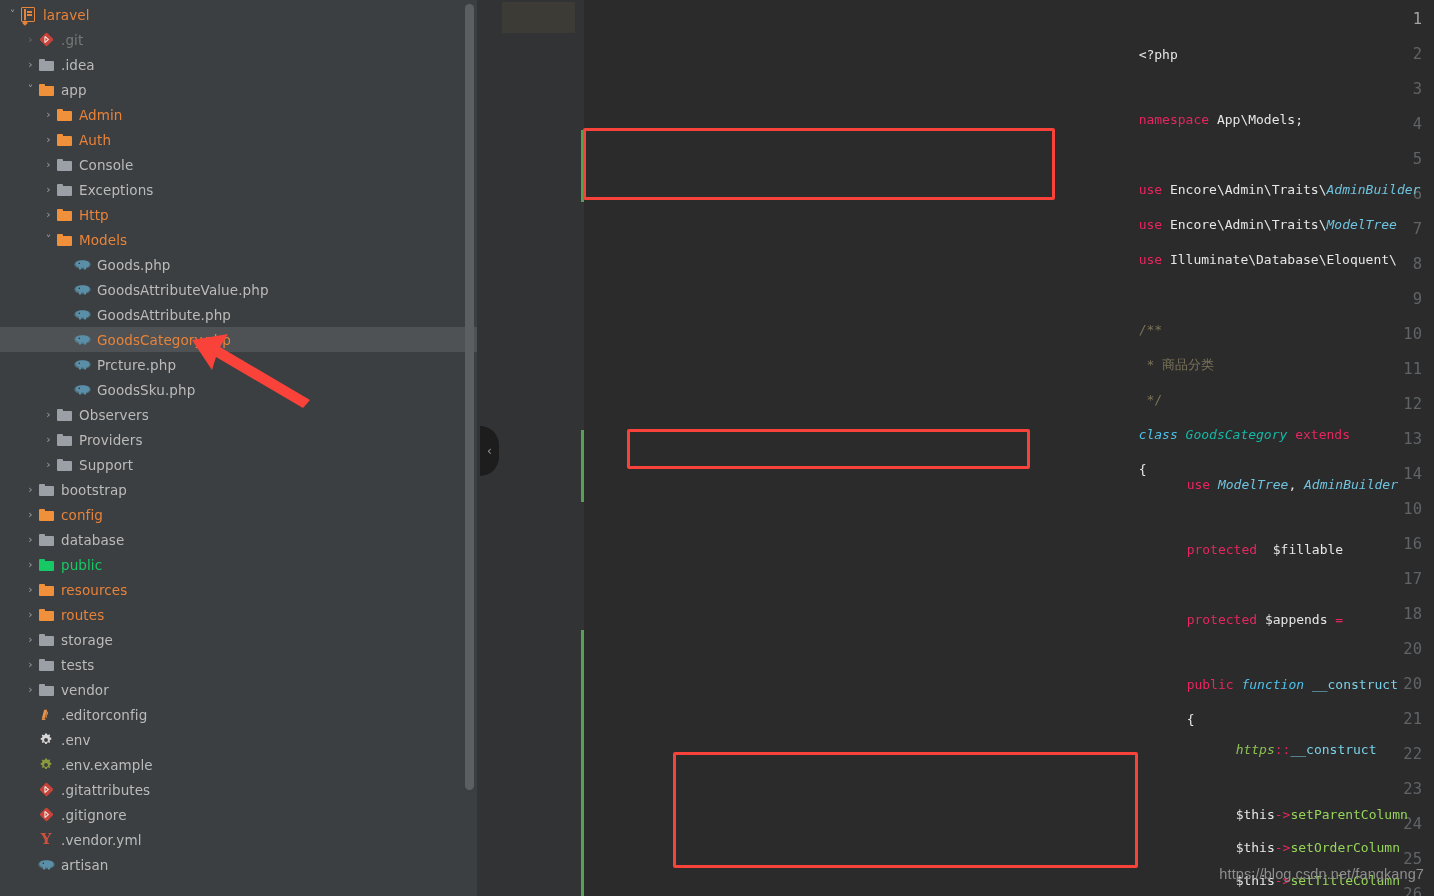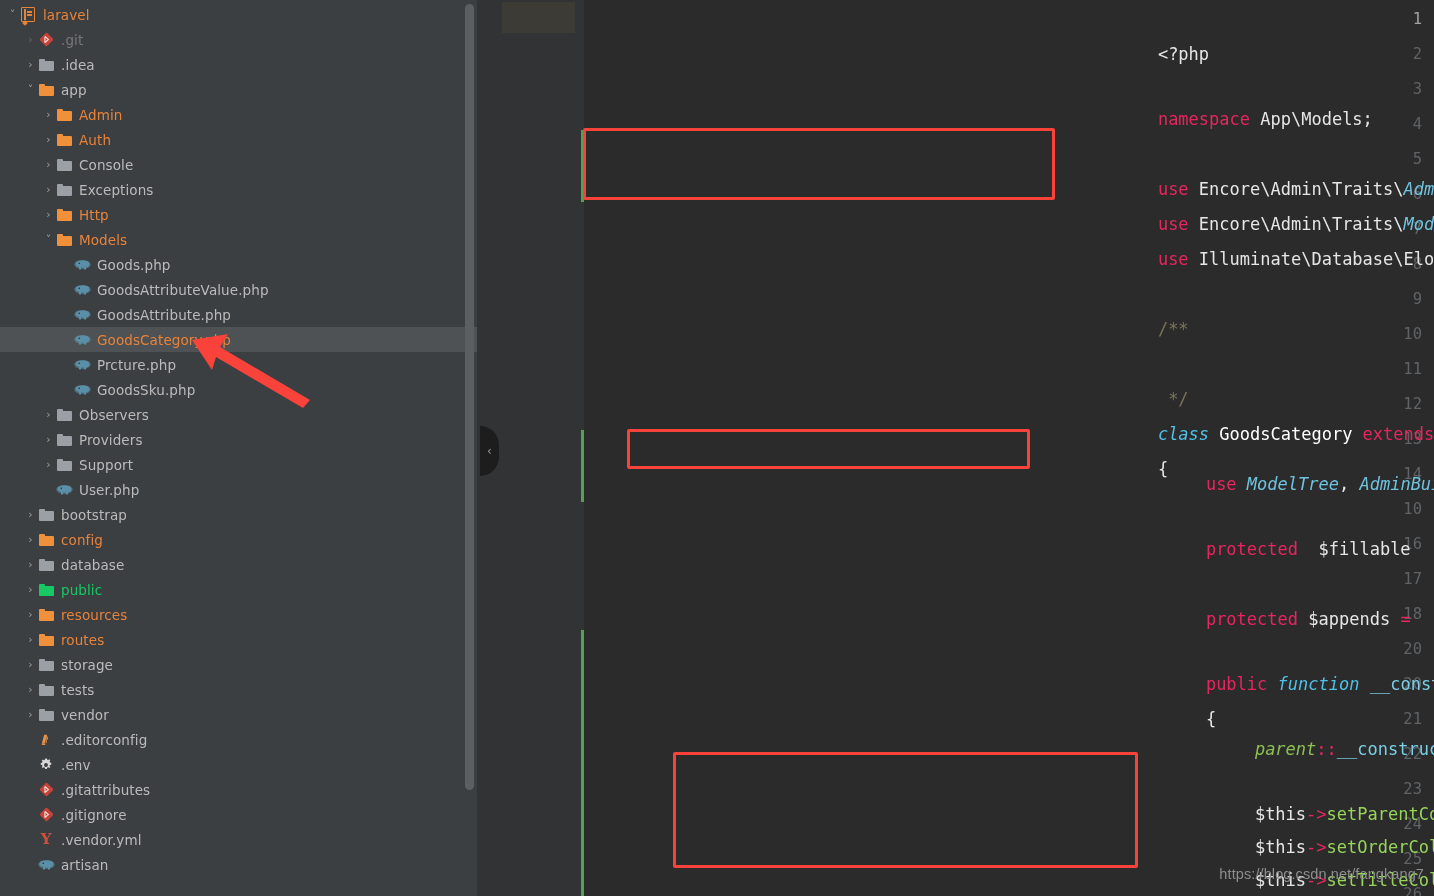--- a/index.html
+++ b/index.html
@@ -126,31 +126,31 @@
   }
   .ln.current { color: #a4a3a3; }
   #cur-line-hl {
     position: absolute; left: 22px; width: 73px; height: 31px;
     background: #3c3b36;
   }
 
   #code {
     position: absolute; left: 0; top: 0; right: 0; bottom: 0;
     font-family: "DejaVu Sans Mono", monospace;
-    font-size: 17px;
+    font-size: 13px;
     line-height: 35px;
     white-space: pre;
   }
   .cl { position: absolute; left: 596px; height: 35px; }
 
   .k  { color: #e8255f; }              
   .kc { color: #4fc1e9; font-style: italic; }   
   .cy { color: #6fc3df; font-style: italic; }   
   .pl { color: #e6e6e6; }              
-  .gn { color: #ffffff; }              
+  .gn { color: #14b8a6; font-style: italic; }              
   .gi { color: #8cc152; font-style: italic; }
   .cm { color: #7a7259; }              
   .fn { color: #7ad0e8; }              
   .mt { color: #96d45a; }              
   .op { color: #e8255f; }
 
   
   .redbox {
     position: absolute;
     border: 3px solid #f9423a;
@@ -398,32 +398,20 @@
           <span class="arrow">›</span>
           <span class="ico">
             <span class="folder f-gray">
               <span class="tab"></span>
               <span class="body"></span>
             </span>
           </span>
           <span class="label">Support</span>
         </div>
         <div class="row">
-          <span style="width:42px;flex:none"></span>
-          <span class="arrow empty"></span>
-          <span class="ico">
-            <svg class="php-ico" viewBox="0 0 34 24">
-              <ellipse cx="17" cy="12" rx="16.5" ry="9" fill="#5b8fa8" opacity="0.55"></ellipse>
-              <path d="M3 11 C3 6 9 4 17 4 C25 4 31 6 31 11 C31 15 27 18 24 18 L24 22 L20 22 L20 18 L14 18 L14 22 L10 22 L10 17 C6 16 3 14 3 11 Z" fill="#5b8fa8"></path>
-              <circle cx="10.5" cy="9.5" r="1.5" fill="#2b2b2b"></circle>
-            </svg>
-          </span>
-          <span class="label">User.php</span>
-        </div>
-        <div class="row">
           <span style="width:24px;flex:none"></span>
           <span class="arrow">›</span>
           <span class="ico">
             <span class="folder f-gray">
               <span class="tab"></span>
               <span class="body"></span>
             </span>
           </span>
           <span class="label">bootstrap</span>
         </div>
@@ -530,20 +518,31 @@
         <div class="row">
           <span style="width:24px;flex:none"></span>
           <span class="arrow empty"></span>
           <span class="ico">
             <svg class="gear-ico" viewBox="0 0 24 24">
               <path fill="#d6d6d6" d="M12 8.5a3.5 3.5 0 100 7 3.5 3.5 0 000-7zm9-0.5l-2.2-.4a7 7 0 00-.8-1.9l1.3-1.8-1.7-1.7-1.8 1.3a7 7 0 00-1.9-.8L13.5 1h-3l-.4 2.2a7 7 0 00-1.9.8L6.4 2.7 4.7 4.4l1.3 1.8a7 7 0 00-.8 1.9L3 8.5v3l2.2.4a7 7 0 00.8 1.9l-1.3 1.8 1.7 1.7 1.8-1.3a7 7 0 001.9.8l.4 2.2h3l.4-2.2a7 7 0 001.9-.8l1.8 1.3 1.7-1.7-1.3-1.8a7 7 0 00.8-1.9l2.2-.4z"></path>
               <circle cx="12" cy="12" r="3.3" fill="#3c3f41"></circle>
             </svg>
           </span>
           <span class="label">.env</span>
+        </div>
+        <div class="row">
+          <span style="width:24px;flex:none"></span>
+          <span class="arrow empty"></span>
+          <span class="ico">
+            <svg class="gear-ico" viewBox="0 0 24 24">
+              <path fill="#8a9a3c" d="M12 8.5a3.5 3.5 0 100 7 3.5 3.5 0 000-7zm9-0.5l-2.2-.4a7 7 0 00-.8-1.9l1.3-1.8-1.7-1.7-1.8 1.3a7 7 0 00-1.9-.8L13.5 1h-3l-.4 2.2a7 7 0 00-1.9.8L6.4 2.7 4.7 4.4l1.3 1.8a7 7 0 00-.8 1.9L3 8.5v3l2.2.4a7 7 0 00.8 1.9l-1.3 1.8 1.7 1.7 1.8-1.3a7 7 0 001.9.8l.4 2.2h3l.4-2.2a7 7 0 001.9-.8l1.8 1.3 1.7-1.7-1.3-1.8a7 7 0 00.8-1.9l2.2-.4z"></path>
+              <circle cx="12" cy="12" r="3.3" fill="#3c3f41"></circle>
+            </svg>
+          </span>
+          <span class="label">.env.example</span>
         </div>
         <div class="row">
           <span style="width:24px;flex:none"></span>
           <span class="arrow empty"></span>
           <span class="ico">
             <svg class="git-ico" viewBox="0 0 24 24">
               <rect x="4" y="4" width="16" height="16" rx="2" transform="rotate(45 12 12)" fill="#c9433a"></rect>
               <path d="M9.5 7 L9.5 17 M9.5 7 L15 12 L9.5 17" stroke="#f0e6e0" stroke-width="1.8" fill="none"></path>
             </svg>
           </span>
@@ -647,20 +646,23 @@
       </div>
 
       <div class="cl" style="top:207px;">
         <span class="k">use</span><span class="pl"> Illuminate\Database\Eloquent\</span>
       </div>
 
       <div class="cl" style="top:277px;">
         <span class="cm">/**</span>
       </div>
 
+      <div class="cl" style="top:312px;">
+        <span class="cm"> * </span><span class="cm">商品分类</span>
+      </div>
 
       <div class="cl" style="top:347px;">
         <span class="cm"> */</span>
       </div>
 
       <div class="cl" style="top:382px;">
         <span class="kc">class</span><span class="gn"> GoodsCategory </span><span class="k">extends</span>
       </div>
 
       <div class="cl" style="top:417px;">
@@ -681,21 +683,21 @@
 
       <div class="cl" style="top:632px;left:644px;">
         <span class="k">public</span><span class="pl"> </span><span class="kc">function</span><span class="pl"> </span><span class="fn">__construct</span>
       </div>
 
       <div class="cl" style="top:667px;left:644px;">
         <span class="pl">{</span>
       </div>
 
       <div class="cl" style="top:697px;left:693px;">
-        <span class="gi">parent</span><span class="op">::</span><span class="fn">__construct</span>
+        <span class="gi">https</span><span class="op">::</span><span class="fn">__construct</span>
       </div>
 
       <div class="cl" style="top:762px;left:693px;">
         <span class="pl">$this</span><span class="op">-&gt;</span><span class="mt">setParentColumn</span>
       </div>
 
       <div class="cl" style="top:795px;left:693px;">
         <span class="pl">$this</span><span class="op">-&gt;</span><span class="mt">setOrderColumn</span>
       </div>
 

